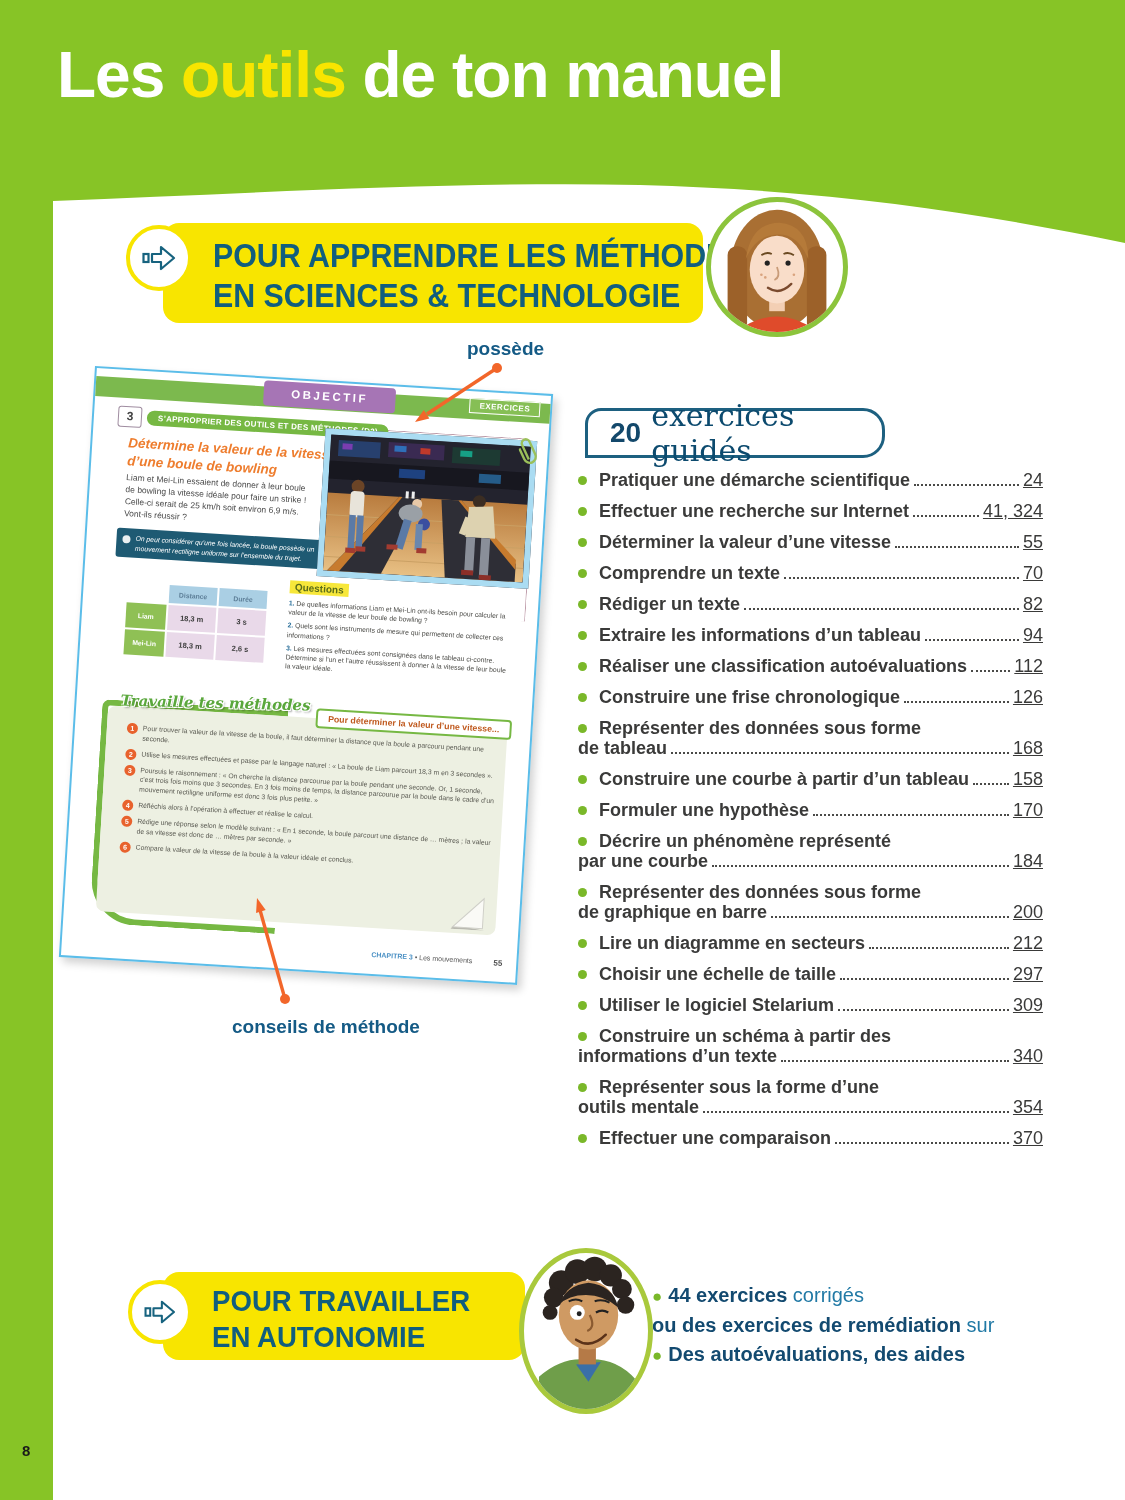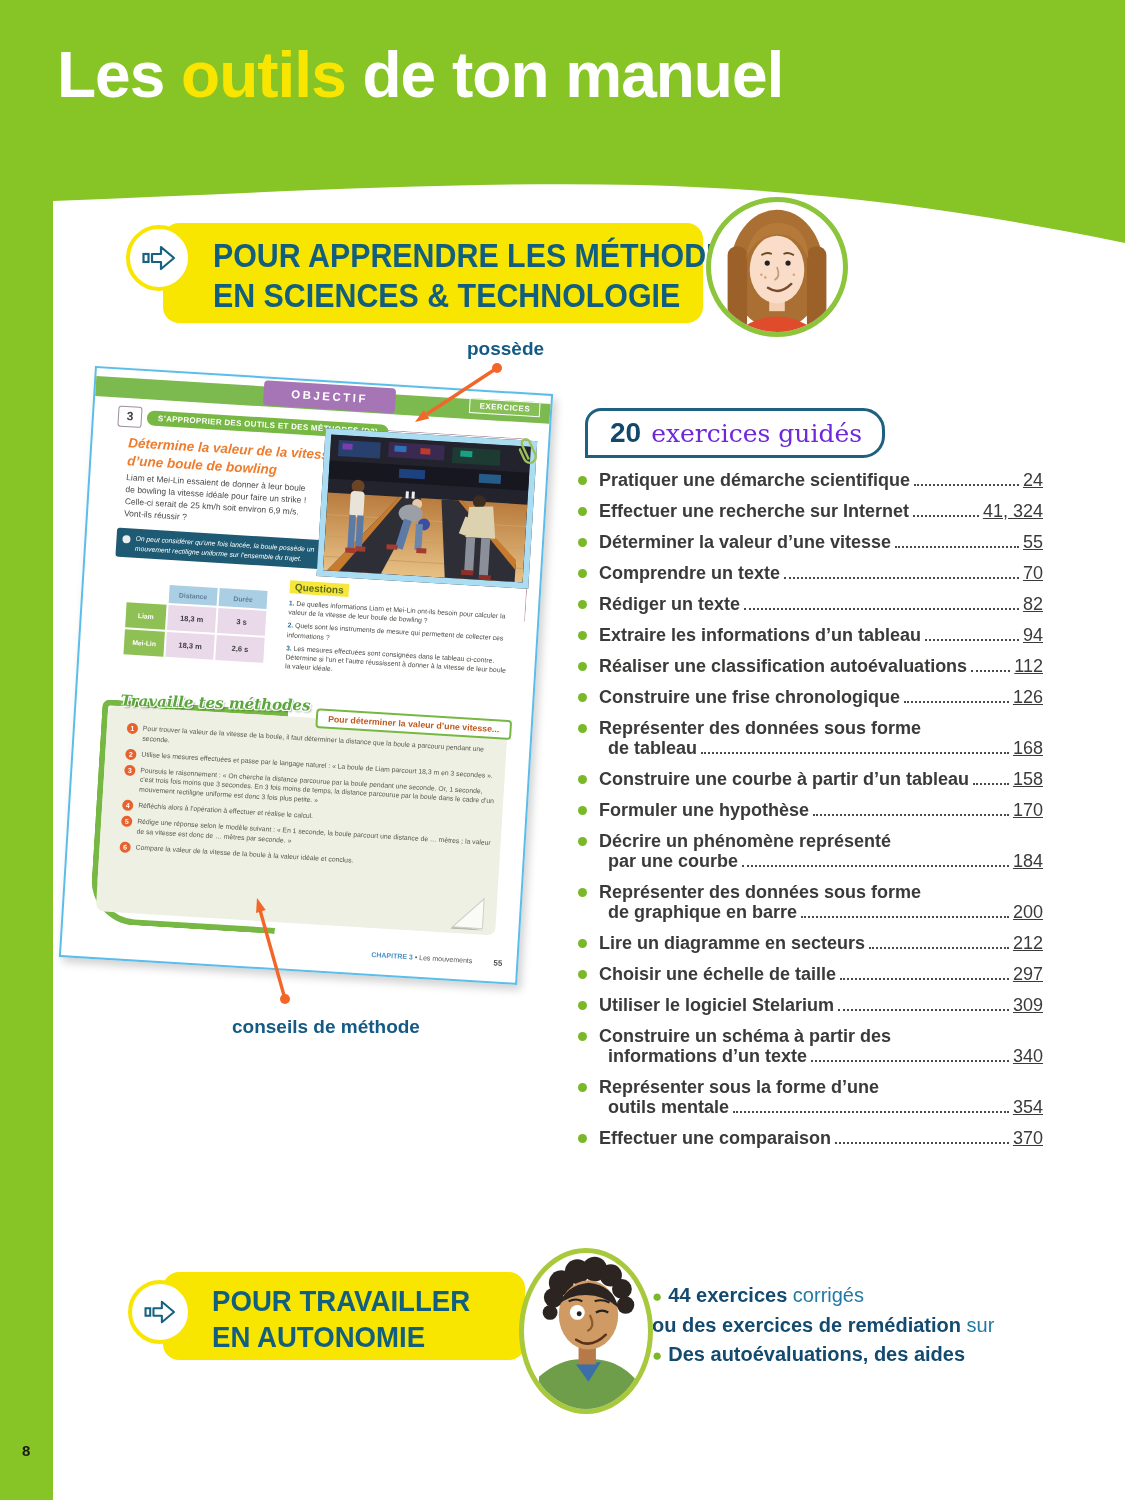--- a/index.html
+++ b/index.html
@@ -15,30 +15,30 @@
   .banner-rect{position:absolute;background:#f8e500;border-radius:16px;z-index:1;}
   .banner-text{position:absolute;color:#115e7e;font-weight:bold;transform:scaleX(.92);
                transform-origin:left center;line-height:1.2;white-space:nowrap;}
   .banner-circle{position:absolute;background:#fff;border:4px solid #f8e500;border-radius:50%;
                  display:flex;align-items:center;justify-content:center;z-index:2;}
   .avatar{position:absolute;background:#fff;border:5px solid #8cc43c;border-radius:50%;overflow:hidden;z-index:2;}
   
   #toc-box{position:absolute;left:585px;top:408px;width:300px;height:50px;border:3px solid #1d6080;
            border-radius:16px 22px 22px 0;display:flex;align-items:center;padding-left:22px;box-sizing:border-box;background:#fff;}
   #toc-count{font-size:28px;font-weight:bold;color:#13486b;margin-right:10px;}
-  #toc-title{font-family:"DejaVu Serif",serif;font-size:25px;color:#6d28d9;}
+  #toc-title{font-family:"DejaVu Serif",serif;font-size:30px;color:#0c4a6e;}
   #toc-list{position:absolute;left:578px;top:470px;width:465px;color:#3a3a39;font-size:18px;}
   .toc-row{display:flex;align-items:flex-end;}
   .toc-bullet{display:inline-block;width:9px;height:9px;border-radius:50%;background:#7ab829;
               margin:0 12px 5px 0;flex:none;}
   .toc-text{font-weight:bold;white-space:nowrap;line-height:20px;}
   .toc-leader{flex:1;min-width:10px;border-bottom:2.6px dotted #4a4a48;margin:0 4px;transform:translateY(-4px);}
   .toc-num{font-weight:normal;white-space:nowrap;line-height:20px;text-decoration:underline;}
   .toc-item{margin-bottom:11px;}
-  .toc-line2{margin-left:30px;}
+  .toc-line2{}
   
   .annot-label{position:absolute;color:#145a85;font-weight:bold;font-size:19px;z-index:4;}
   .annot-arrow{position:absolute;z-index:4;}
   
   #minipage{position:absolute;left:95px;top:366px;width:455px;height:588px;background:#fff;
             border:2px solid #5bbde9;box-shadow:4px 5px 9px rgba(0,0,0,.18);
             transform:rotate(3.5deg);transform-origin:top left;z-index:3;}
   #mp-band{position:absolute;left:0;right:0;top:8px;height:20px;background:#7cb94e;}
   #mp-ribbon{position:absolute;left:168px;top:2px;width:132px;height:25px;background:#a675b5;border-radius:4px;
              color:#fff;font-weight:bold;font-size:11.5px;letter-spacing:2.5px;text-align:center;line-height:25px;}

